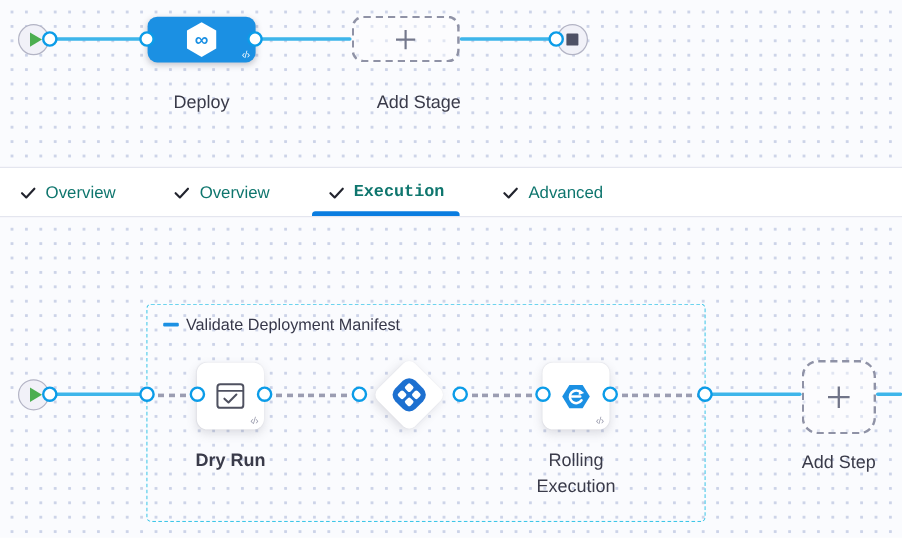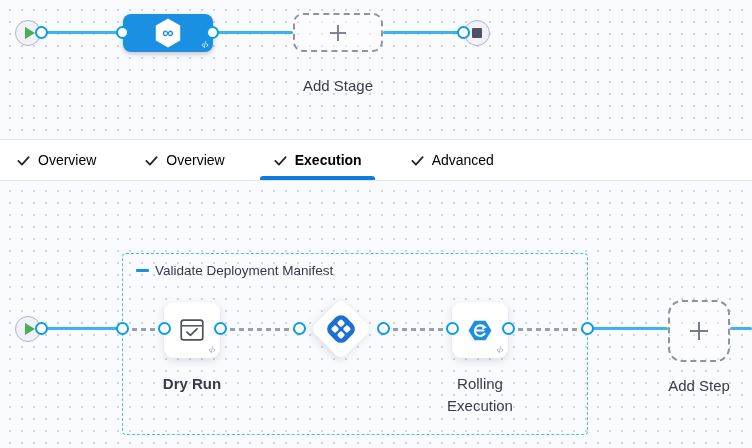--- a/index.html
+++ b/index.html
@@ -49,22 +49,22 @@
 
   
   .node-label { position:absolute; font-size:15px; color:#3a3b4a; text-align:center;
     line-height:1.45; z-index:3; }
 
   
   .tabbar { position:absolute; top:139px; left:0; width:752px; height:42px;
     background:#fff; border-top:1px solid #e4e6ef; border-bottom:1px solid #e4e6ef;
     display:flex; align-items:stretch; padding-left:16px; gap:48px; z-index:10; }
   .tab { position:relative; display:flex; align-items:center; gap:7px;
-    font-size:14px; color:#000000; font-weight:500; cursor:pointer; white-space:nowrap; }
-  .tab.active { font-weight:700; }
+    font-size:14px; color:#0f766e; font-weight:500; cursor:pointer; white-space:nowrap; }
+  .tab.active { font-weight:700;font-family:Liberation Mono, monospace; }
   .tab.active .underline { position:absolute; left:-13px; right:-13px; bottom:0;
     height:4px; background:#0b7de0; border-radius:3px 3px 0 0; }
 
   
   .group-box { position:absolute; left:122px; top:72px; width:466px; height:182px;
     border:1.6px dashed #3ec6e8; border-radius:4px; z-index:1; }
   .group-label { position:absolute; left:13px; top:9px; display:flex; align-items:center;
     gap:6px; font-size:13.5px; color:#37384a; }
   .group-dash { width:13px; height:2.5px; background:#1b90e3; border-radius:1px; }
 
@@ -108,21 +108,22 @@
         <line x1="3" y1="11" x2="19" y2="11" stroke="#74788c" stroke-width="1.8"></line>
       </svg>
     </div>
 
     <div class="h-line" style="left:383px; top:31px; width:80px;"></div>
     <div class="port" style="left:457px; top:26px;"></div>
     <div class="round-node" style="left:464px; top:20px;">
       <div class="stop-sq"></div>
     </div>
 
-    <div class="node-label" style="left:293px; top:75px; width:90px;">Add Stage</div>
+    <div class="node-label" style="left:123px; top:75px; width:90px;">Deploy</div>
+    <div class="node-label" style="left:304px; top:75px; width:90px;">Add Stage</div>
   </div>
 
   <div class="tabbar">
     <div class="tab">
       <svg width="15" height="15" viewBox="0 0 16 16">
         <polyline points="2.5,8.5 6.3,12.3 13.5,4.5" fill="none" stroke="#22242e" stroke-width="1.9" stroke-linecap="round" stroke-linejoin="round"></polyline>
       </svg>
       <span>Overview</span>
     </div>
     <div class="tab">

